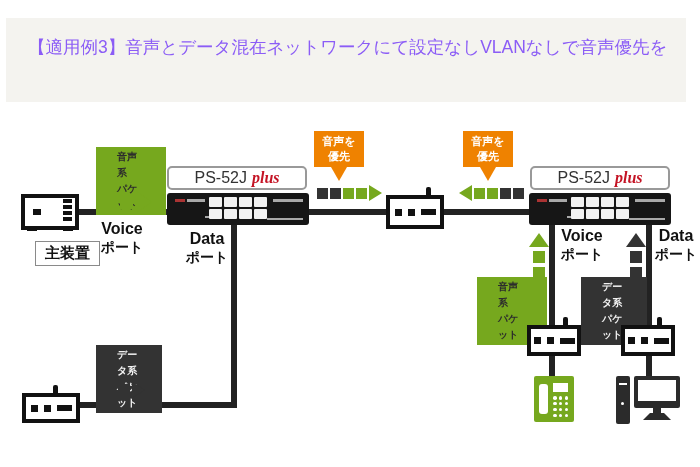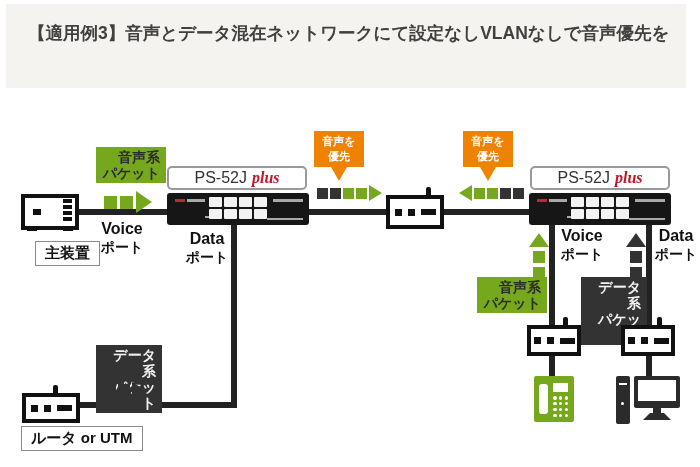--- a/index.html
+++ b/index.html
@@ -3,22 +3,22 @@
 <meta charset="utf-8">
 <style>
   * { margin:0; padding:0; box-sizing:border-box; }
   html,body { background:#fff; }
   .canvas {
     position:relative; width:700px; height:467px; background:#ffffff;
     font-family:"Liberation Sans","DejaVu Sans",sans-serif; overflow:hidden;
   }
   
   .title-box {
-    position:absolute; left:6px; top:4px; width:680px; height:84px;
-    background:#f4f3ef; color:#404040; font-weight:bold; font-size:17.5px;
+    position:absolute; left:6px; top:18px; width:680px; height:84px;
+    background:#f4f3ef; color:#8b5cf6; font-weight:normal; font-size:17.5px;
     padding:15px 12px 0 22px; line-height:28px;
   }
   
   .hline { position:absolute; height:6px; background:#222; }
   .vline { position:absolute; width:6px; background:#222; }
   
   .pbx { position:absolute; width:58px; height:36px; background:#fff; border:4px solid #111; }
   .pbx .dot { position:absolute; left:8px; top:11px; width:8px; height:6px; background:#111; }
   .pbx .bar { position:absolute; right:3px; width:9px; height:4px; background:#111; }
   .pbx .foot { position:absolute; top:100%; width:10px; height:5px; background:#111; }
@@ -33,21 +33,21 @@
     border:2px solid #999; border-radius:5px; display:flex; align-items:center; justify-content:center;
     font-size:16px; color:#333; gap:5px;
   }
   .ps-label .plus { color:#c41425; font-style:italic; font-weight:bold; font-family:"Liberation Serif","DejaVu Serif",serif; }
   .switch { position:absolute; width:142px; height:32px; background:#161616; border-radius:3px; }
   .switch .ports { position:absolute; left:50%; top:4px; transform:translateX(-50%); display:grid; grid-template-columns:repeat(4,13px); grid-auto-rows:10px; gap:2px; }
   .switch .port { background:#f2f2f2; border-radius:1px; }
   .switch .mark { position:absolute; background:#a9a9a9; }
   .switch .mark.red { background:#a33; }
   
-  .tag { position:absolute; font-weight:bold; font-size:14px; text-align:right; line-height:16px; padding:2px 6px; }
+  .tag { position:absolute; font-weight:bold; font-size:10px; text-align:left; line-height:16px; padding:2px 21px; }
   .tag.green { background:#76a81e; color:#2c2c2c; }
   .tag.dark  { background:#333; color:#f2f2f2; }
   .name-box {
     position:absolute; background:#fff; border:1px solid #8a8a8a; color:#111;
     font-weight:bold; font-size:15px; padding:2px 9px; white-space:nowrap;
   }
   .port-label { position:absolute; text-align:center; color:#111; font-weight:bold; line-height:19px; }
   .port-label .en { font-size:16px; display:block; }
   .port-label .jp { font-size:14px; display:block; }
   
@@ -291,15 +291,14 @@
     <span class="sq12 d"></span>
       <span class="sq12 d"></span>
       <span class="tri-r d-tri"></span>
   </div>
   <div class="hub" style="left:22px; top:393px; width:58px; height:30px;">
     <span class="ant" style="right:18px;"></span>
     <span class="sqd"></span>
       <span class="sqd"></span>
       <span class="dash"></span>
   </div>
-  <div class="name-box" style="left:21px; top:426px;">ルータ or UTM</div>
 
 </div>
 
 </body></html>

